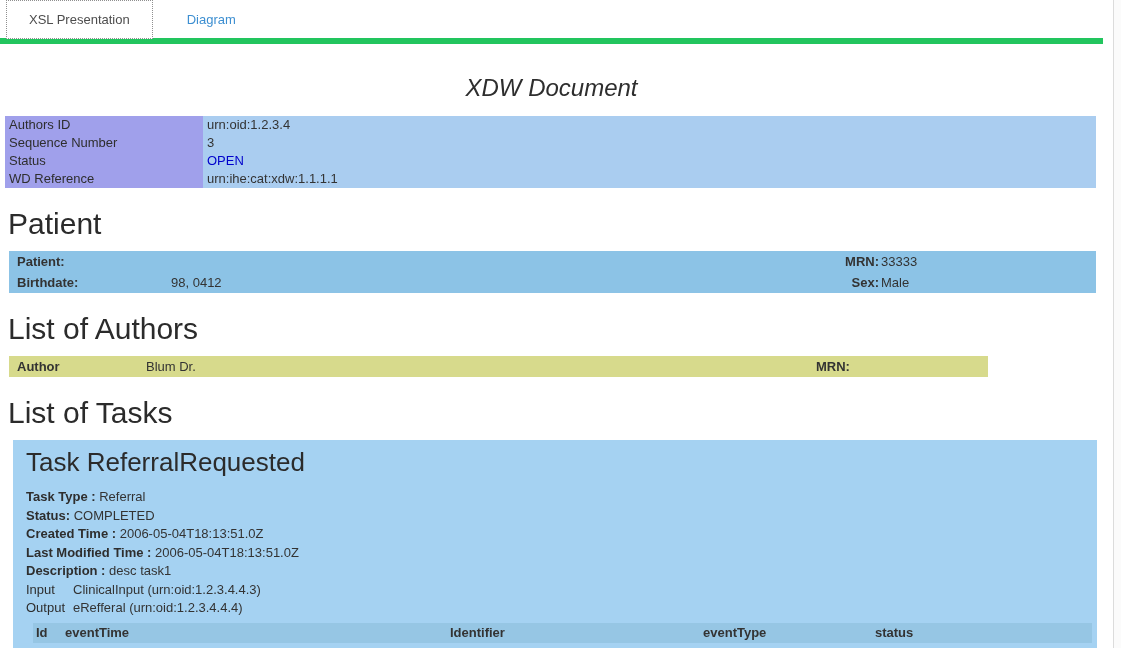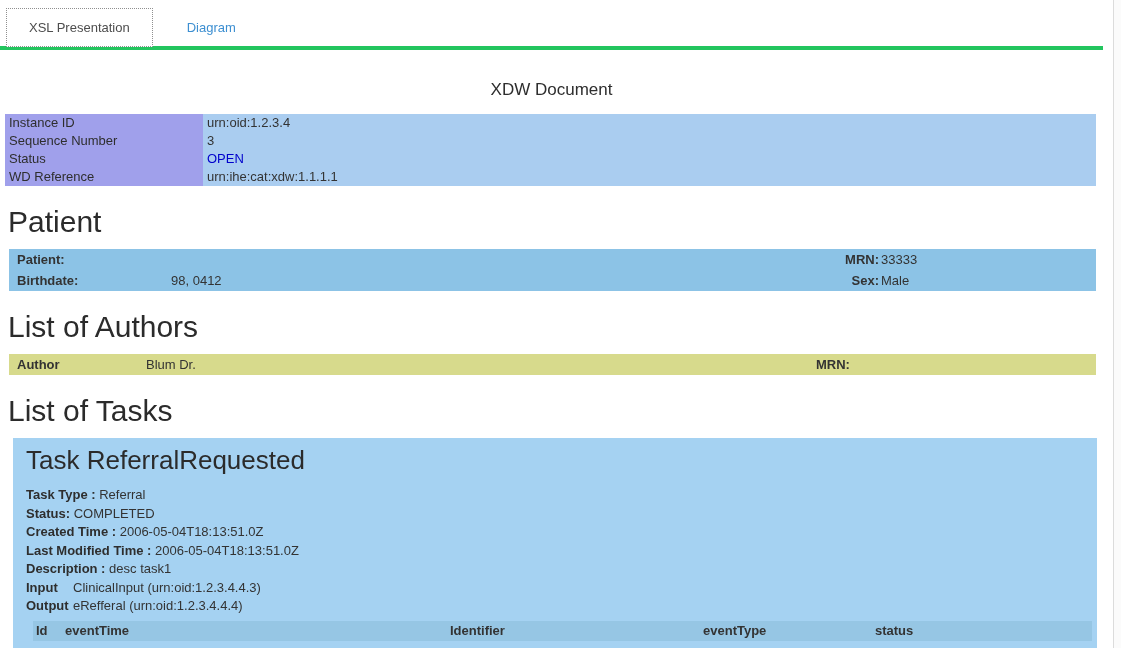--- a/index.html
+++ b/index.html
@@ -5,64 +5,64 @@
   * { box-sizing: border-box; }
   html,body { margin:0; padding:0; }
   body {
     width:1121px; height:648px; overflow:hidden; position:relative;
     background:#ffffff; color:#333;
     font-family:"Liberation Sans", sans-serif; font-size:13px;
   }
   .page { width:1103px; position:relative; }
 
   
-  .tabbar { display:flex; align-items:flex-end; border-bottom:4px solid #22c55e;
-            padding-top:8px; width:1103px; }
+  .tabbar { display:flex; align-items:flex-end; border-bottom:6px solid #22c55e;
+            width:1103px; }
   .tab { padding:11px 18px; cursor:pointer; white-space:nowrap; }
   .tab-active { border:1px dotted #8f8f8f; background:#fff; color:#4d4d4d;
                 margin-left:6px; margin-bottom:-1px; padding:11px 22px; }
   .tab-link { color:#3d8fd1; margin-left:16px; }
 
   
-  .doc-title { text-align:center; font-size:17px; font-weight:400; color:#2e2e2e;
-               margin:30px 0 14px 0; width:1103px; }
+  .doc-title { text-align:center; font-size:24px; font-weight:400; color:#2e2e2e;
+               margin:30px 0 14px 0; width:1103px;font-style:italic; }
 
   
   .hdr-table { margin-left:5px; width:1091px; border-collapse:collapse; }
   .hdr-table td { height:18px; line-height:18px; padding:0 4px; font-size:13px; vertical-align:middle; }
   .hdr-label { background:#a0a0eb; width:198px; color:#2e2e2e; }
   .hdr-value { background:#aacdf0; }
   .status-open { font-weight:normal; color:#0000cc; }
 
   
   .section-h { font-size:30px; font-weight:400; color:#2b2b2b; margin:19px 0 10px 8px; }
 
   
   .pat-table { margin-left:9px; width:1087px; border-collapse:collapse; background:#8cc3e6; }
   .pat-table td { height:19px; line-height:19px; vertical-align:middle; }
   .pat-c1 { width:161px; padding-left:8px; font-weight:bold; }
   .pat-c2 { width:500px; }
   .pat-c3 { width:210px; text-align:right; font-weight:bold; }
   .pat-c4 { width:216px; text-align:left; }
 
   
-  .auth-table { margin-left:9px; width:1087px; border-collapse:collapse; background:#d7da8c; }
+  .auth-table { margin-left:9px; width:979px; border-collapse:collapse; background:#d7da8c; }
   .auth-table td { height:19px; line-height:19px; vertical-align:middle; }
   .auth-c1 { width:136px; padding-left:8px; font-weight:bold; }
   .auth-c2 { width:670px; }
   .auth-c3 { font-weight:bold; }
 
   
   .task-box { margin-left:13px; margin-top:6px; width:1084px; height:230px;
               background:#a5d2f2; overflow:hidden; }
   .task-title { font-size:26px; font-weight:400; color:#2b2b2b; margin:7px 0 10px 13px; }
   .task-detail { margin-left:13px; line-height:18.5px; }
   .task-detail b { color:#2e2e2e; }
   .io-row { margin-left:13px; line-height:18.5px; display:flex; }
-  .io-label { font-weight:bold; width:47px; color:#2e2e2e; }
+  .io-label { font-weight:normal; width:47px; color:#2e2e2e; }
 
   
   .eh-table { margin-left:20px; margin-top:5px; width:1059px; border-collapse:collapse; }
   .eh-title-row td { background:#96c6e4; text-align:center; font-weight:bold;
                      height:18px; line-height:18px; }
   .eh-head-row td { background:#96c6e4; font-weight:bold; height:18px; line-height:18px;
                     text-align:left; padding-left:3px; }
   .eh-col-id { width:29px; }
   .eh-col-time { width:385px; }
   .eh-col-ident { width:253px; }
@@ -81,21 +81,21 @@
   <div class="tabbar">
     <div class="tab tab-active">XSL Presentation</div>
     <div class="tab tab-link">Diagram</div>
   </div>
 
   <div class="doc-title">XDW Document</div>
 
   <table class="hdr-table">
     <tbody>
       <tr>
-        <td class="hdr-label">Instance ID</td>
+        <td class="hdr-label">Authors ID</td>
         <td class="hdr-value">urn:oid:1.2.3.4</td>
       </tr>
       <tr>
         <td class="hdr-label">Sequence Number</td>
         <td class="hdr-value">3</td>
       </tr>
       <tr>
         <td class="hdr-label">Status</td>
         <td class="hdr-value"><span class="status-open">OPEN</span></td>
       </tr>

